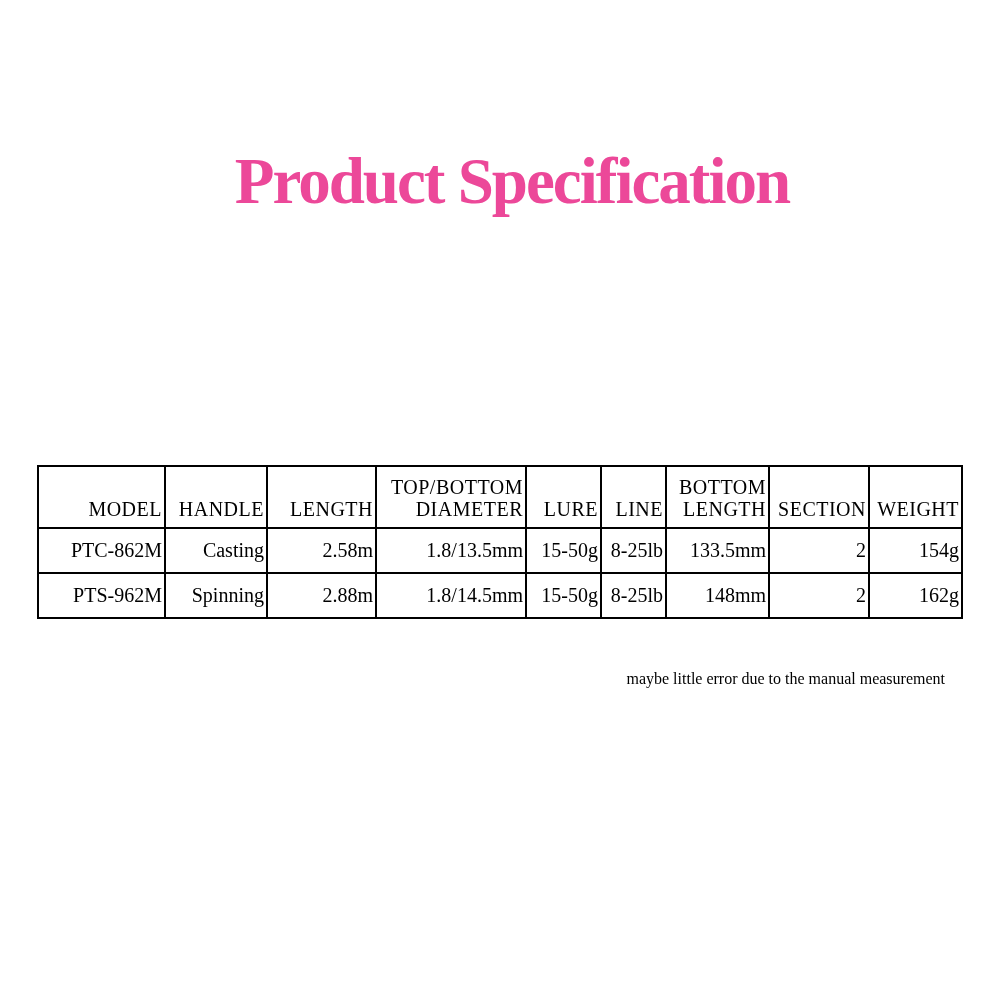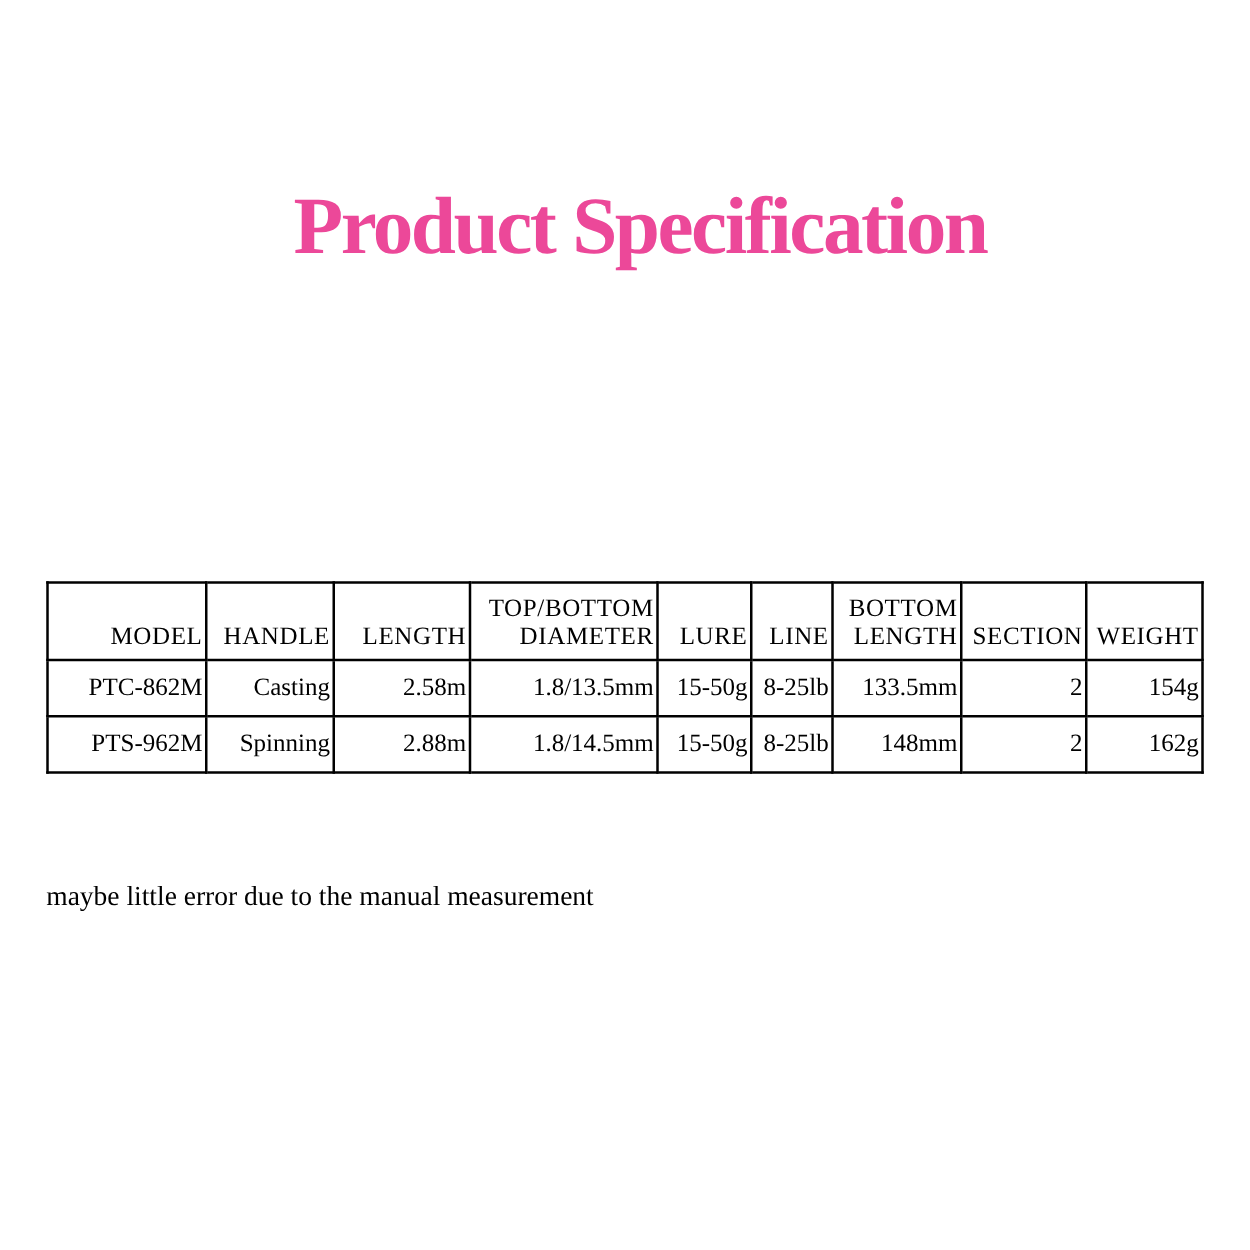--- a/index.html
+++ b/index.html
@@ -53,24 +53,24 @@
     line-height: 1.1;
     letter-spacing: 0.5px;
   }
   table.spec td {
     height: 43px;
     vertical-align: middle;
   }
   .footnote {
     position: absolute;
     left: 37px;
-    top: 704px;
+    top: 670px;
     width: 908px;
-    text-align: left;
-    font-size: 22px;
+    text-align: right;
+    font-size: 16px;
     color: #000000;
   }
 </style>
 </head>
 <body>
 
 <div class="page">
 
   <h1 class="title">Product Specification</h1>
 

